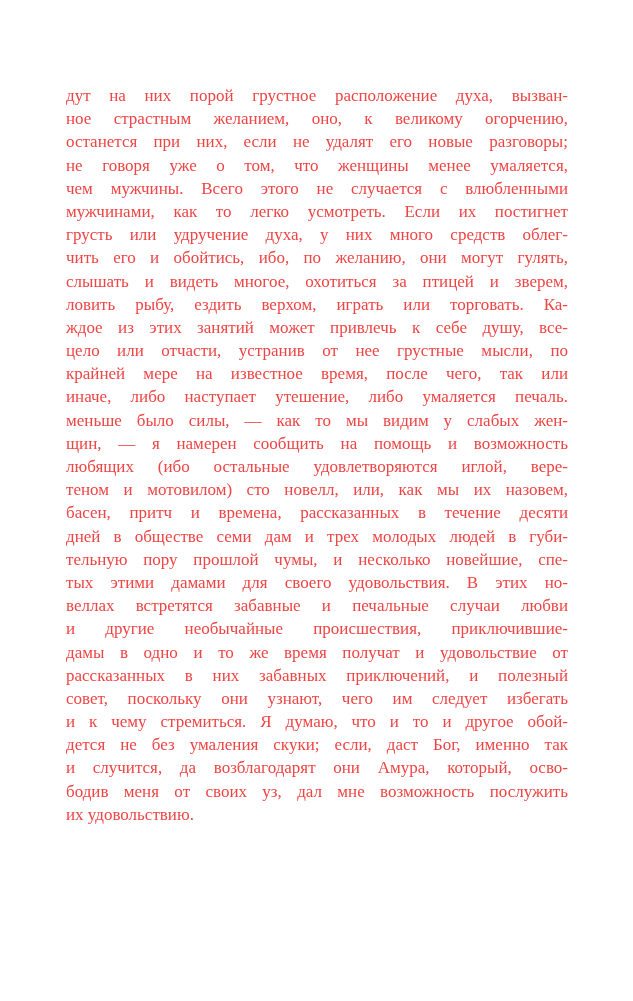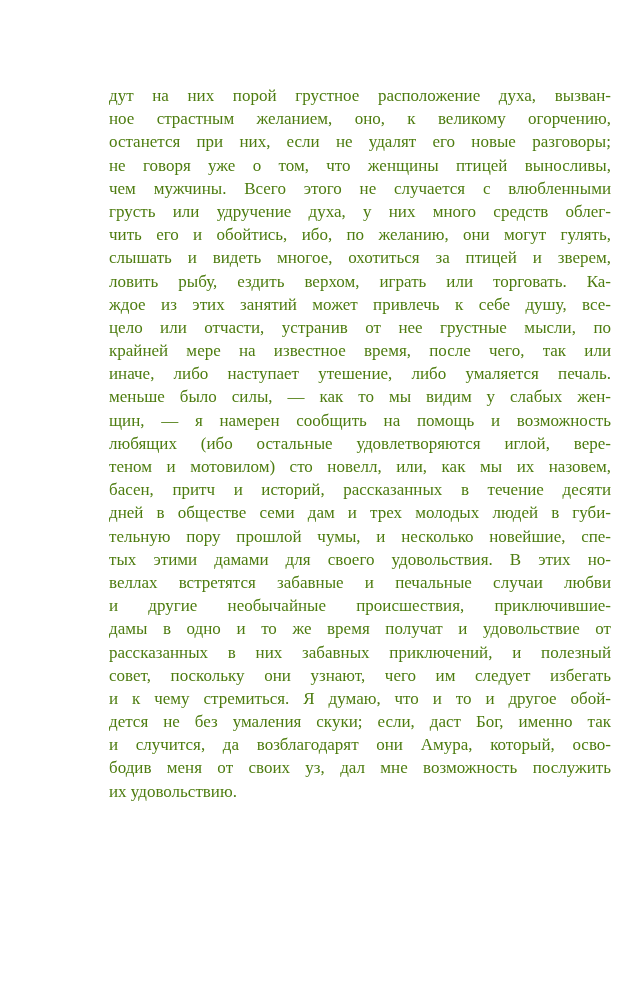--- a/index.html
+++ b/index.html
@@ -39,39 +39,40 @@
       text-justify: inter-word;
     }
     .text-line.last {
       text-align-last: left;
     }
   </style>
 </head>
 <body>
 
 <div class="book-page">
-  <div class="text-block" id="text-block" style="color: #4d7c0f; margin-left: 43px;">
+  <div class="text-block" id="text-block" style="color: #ef4444;">
       <div class="text-line">дут на них порой грустное расположение духа, вызван-</div>
       <div class="text-line">ное страстным желанием, оно, к великому огорчению,</div>
       <div class="text-line">останется при них, если не удалят его новые разговоры;</div>
-      <div class="text-line">не говоря уже о том, что женщины птицей выносливы,</div>
+      <div class="text-line">не говоря уже о том, что женщины менее умаляется,</div>
       <div class="text-line">чем мужчины. Всего этого не случается с влюбленными</div>
+      <div class="text-line">мужчинами, как то легко усмотреть. Если их постигнет</div>
       <div class="text-line">грусть или удручение духа, у них много средств облег-</div>
       <div class="text-line">чить его и обойтись, ибо, по желанию, они могут гулять,</div>
       <div class="text-line">слышать и видеть многое, охотиться за птицей и зверем,</div>
       <div class="text-line">ловить рыбу, ездить верхом, играть или торговать. Ка-</div>
       <div class="text-line">ждое из этих занятий может привлечь к себе душу, все-</div>
       <div class="text-line">цело или отчасти, устранив от нее грустные мысли, по</div>
       <div class="text-line">крайней мере на известное время, после чего, так или</div>
       <div class="text-line">иначе, либо наступает утешение, либо умаляется печаль.</div>
       <div class="text-line">меньше было силы, — как то мы видим у слабых жен-</div>
       <div class="text-line">щин, — я намерен сообщить на помощь и возможность</div>
       <div class="text-line">любящих (ибо остальные удовлетворяются иглой, вере-</div>
       <div class="text-line">теном и мотовилом) сто новелл, или, как мы их назовем,</div>
-      <div class="text-line">басен, притч и историй, рассказанных в течение десяти</div>
+      <div class="text-line">басен, притч и времена, рассказанных в течение десяти</div>
       <div class="text-line">дней в обществе семи дам и трех молодых людей в губи-</div>
       <div class="text-line">тельную пору прошлой чумы, и несколько новейшие, спе-</div>
       <div class="text-line">тых этими дамами для своего удовольствия. В этих но-</div>
       <div class="text-line">веллах встретятся забавные и печальные случаи любви</div>
       <div class="text-line">и другие необычайные происшествия, приключившие-</div>
       <div class="text-line">дамы в одно и то же время получат и удовольствие от</div>
       <div class="text-line">рассказанных в них забавных приключений, и полезный</div>
       <div class="text-line">совет, поскольку они узнают, чего им следует избегать</div>
       <div class="text-line">и к чему стремиться. Я думаю, что и то и другое обой-</div>
       <div class="text-line">дется не без умаления скуки; если, даст Бог, именно так</div>

